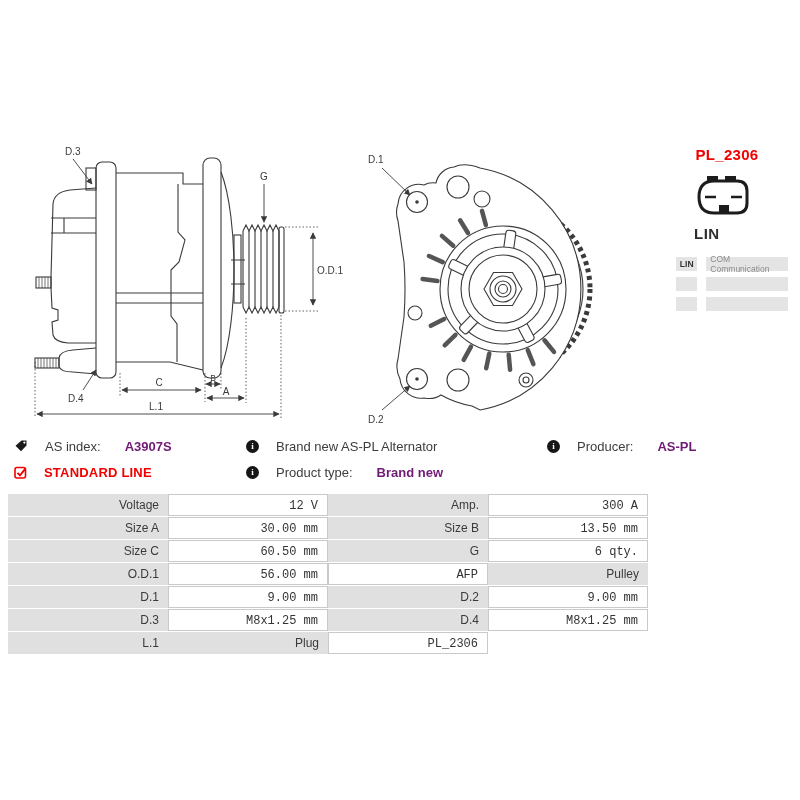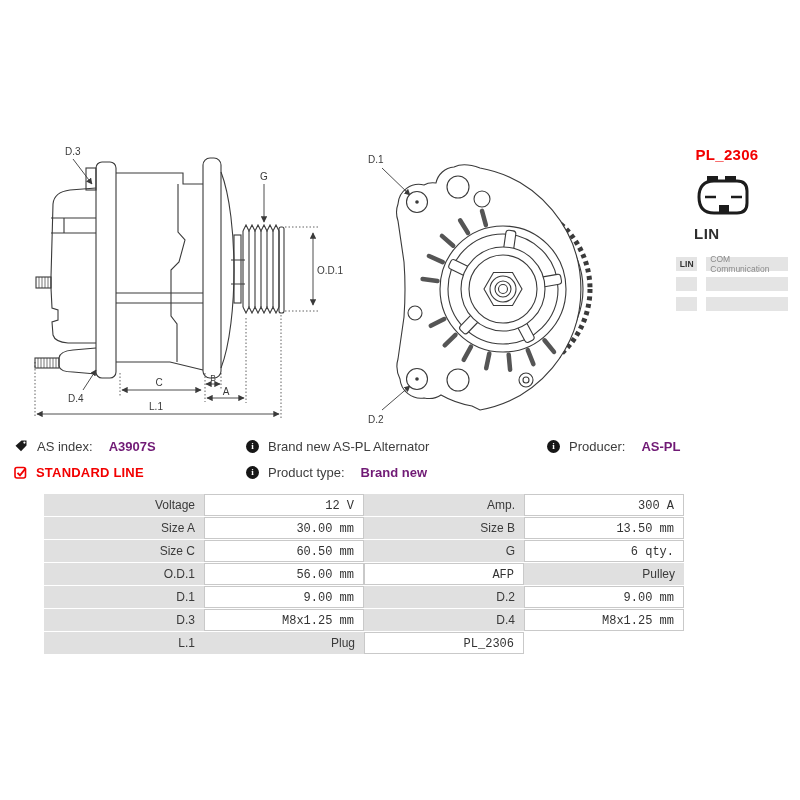--- a/index.html
+++ b/index.html
@@ -17,31 +17,31 @@
   .plug-svg{display:block;margin:13px 0 0 26px;}
   .plug-type{margin:3px 0 0 28px;font-size:15px;font-weight:bold;color:#2e2e2e;letter-spacing:.5px;}
   .comm-table{margin:15px 0 0 10px;}
   .comm-row{display:flex;margin-bottom:6px;}
   .comm-key{width:22px;height:14px;background:#e4e4e4;font-size:8.5px;font-weight:bold;color:#333;
             display:flex;align-items:center;justify-content:center;}
   .comm-val{width:84px;height:14px;background:#e4e4e4;margin-left:9px;font-size:8.5px;color:#8a8a8a;
             display:flex;align-items:center;padding-left:4px;box-sizing:border-box;}
 
   
-  .info-entry{display:flex;align-items:center;gap:9px;font-size:13px;color:#3d3d3d;height:16px;margin-bottom:10px;}
+  .info-entry{display:flex;align-items:center;gap:17px;font-size:13px;color:#3d3d3d;height:16px;margin-bottom:10px;}
   .info-col{position:absolute;}
   .b{font-weight:bold;color:#701a75;margin-left:7px;}
   .red-bold{color:#f20000;font-weight:bold;letter-spacing:.2px;}
   .info-i{width:13px;height:13px;border-radius:50%;background:#161616;color:#fff;flex:0 0 13px;
           font:bold 9px "Liberation Serif",serif;display:inline-flex;align-items:center;justify-content:center;}
   .logo-block{position:absolute;left:588px;top:454px;width:80px;text-align:center;}
   .logo-caption{font-size:5.8px;color:#8a8a8a;letter-spacing:.2px;margin-top:1px;white-space:nowrap;}
 
   
-  .spec{position:absolute;left:8px;top:494px;margin-left:36px;}
+  .spec{position:absolute;left:8px;top:494px;}
   .srow{display:flex;margin-bottom:1px;}
   .scell{height:22px;line-height:22px;font-size:12px;box-sizing:border-box;
          text-align:right;padding-right:9px;}
   .slabel{width:160px;background:#e0e0e0;color:#3a3a3a;}
   .svalue{width:160px;background:#fff;border:1px solid #c9c9c9;color:#333;font-family:Liberation Mono, monospace;}
 </style>
 </head>
 <body>
 
 <div class="page">

